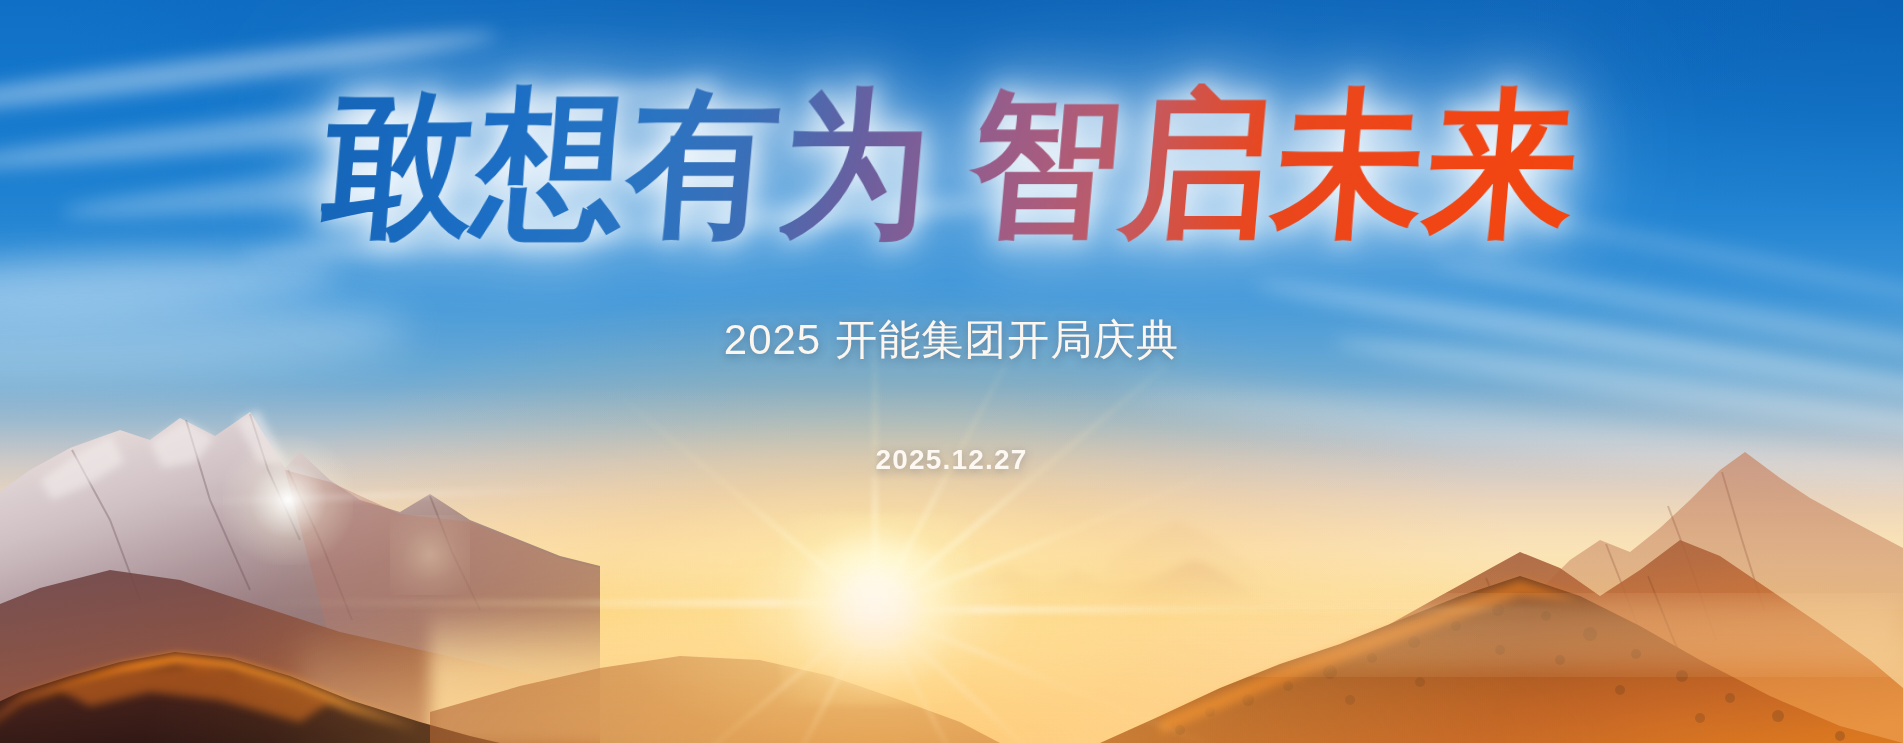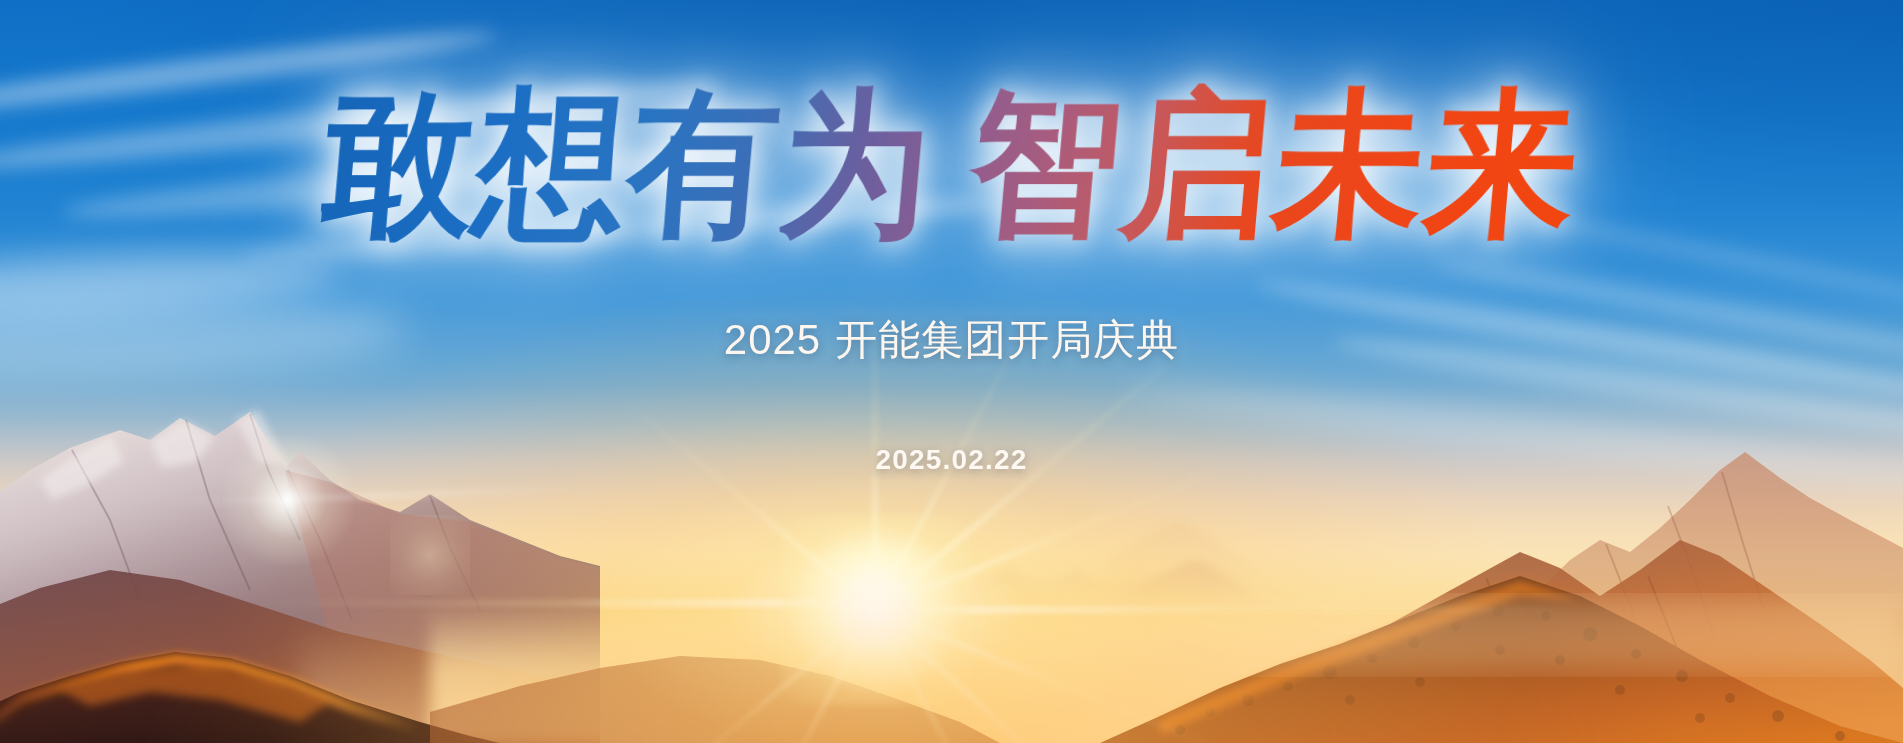--- a/index.html
+++ b/index.html
@@ -438,15 +438,15 @@
 
   <div class="warm-wash"></div>
 
   <div class="headline-wrap">
     <div class="headline"><span>敢想有为</span><span class="gap"></span><span>智启未来</span></div>
   </div>
 
   <div class="sub-zh"><span class="year">2025</span><span>开能集团开局庆典</span></div>
 
 
-  <div class="date">2025.02.22</div>
+  <div class="date">2025.12.27</div>
 
 </div>
 
 </body></html>

